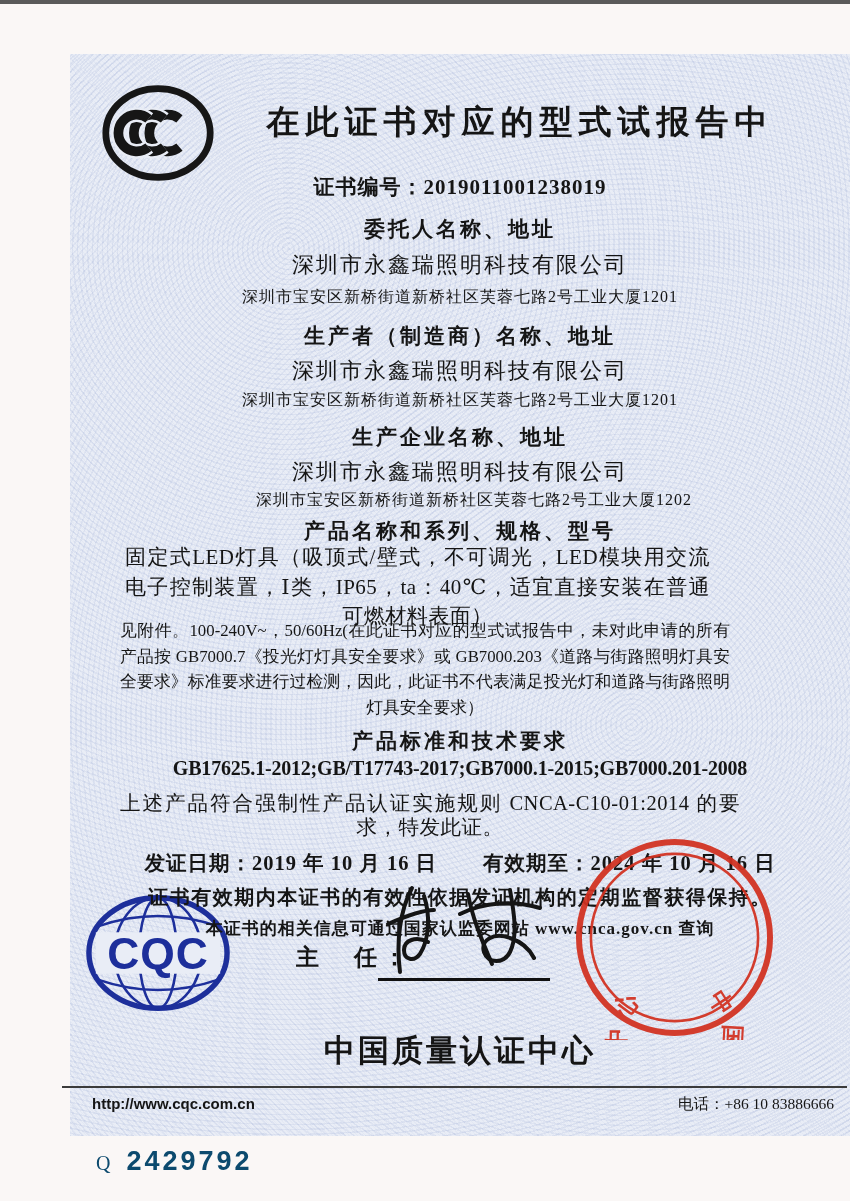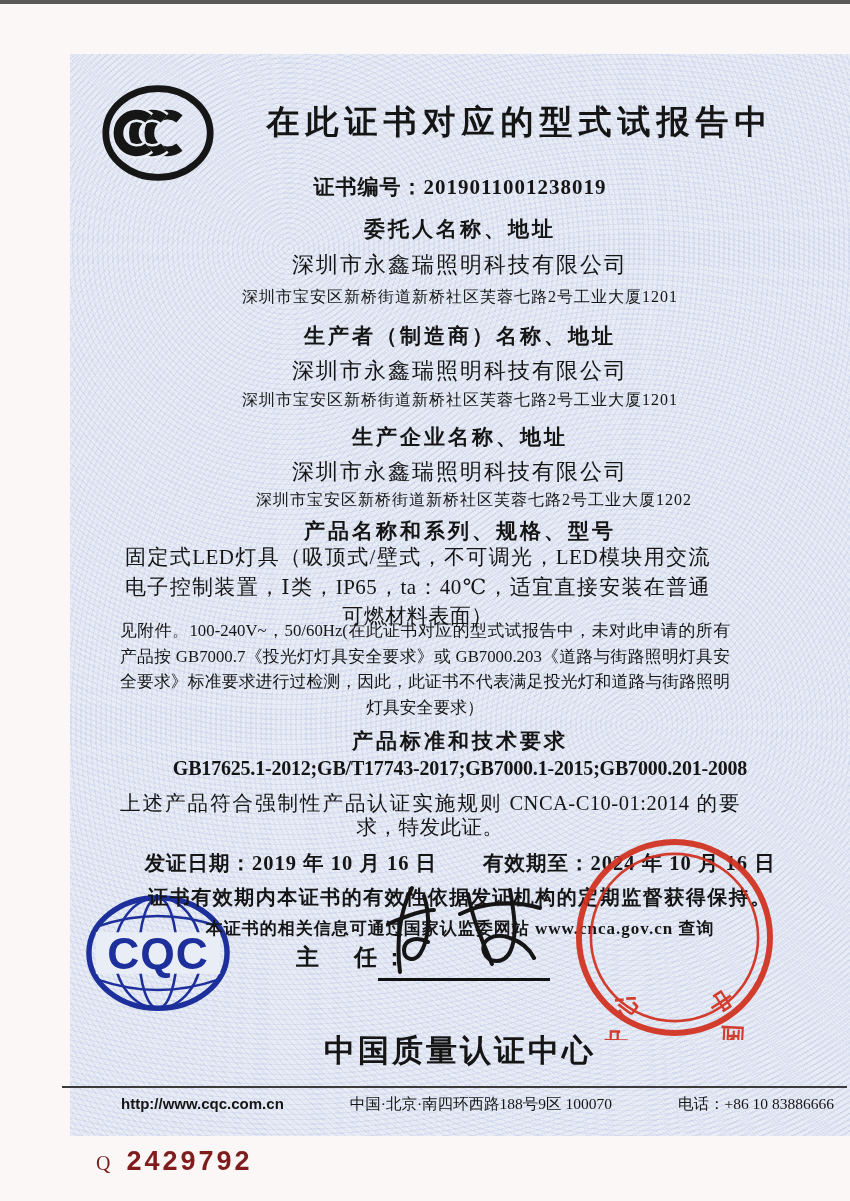--- a/index.html
+++ b/index.html
@@ -45,25 +45,25 @@
         letter-spacing:6px;z-index:2;}
   .sig-underline{position:absolute;left:378px;top:948px;width:172px;height:30px;
         border-bottom:3px solid #111;z-index:2;}
   .sig-svg{position:absolute;left:372px;top:880px;z-index:3;}
   .cqc-logo{position:absolute;left:84px;top:892px;z-index:1;}
   .ccc-logo{position:absolute;left:100px;top:82px;z-index:2;}
   .seal{position:absolute;left:572px;top:835px;z-index:4;opacity:.93;}
   .issuer-name{top:1030px;font-size:31px;font-weight:700;letter-spacing:3px;}
   .rule{position:absolute;left:62px;right:3px;top:1086px;height:2px;background:#3b3b3b;z-index:2;}
   .footer{position:absolute;left:70px;right:0;top:1094px;display:flex;
-        justify-content:space-between;align-items:baseline;padding:0 16px 0 22px;z-index:2;margin-left:29px;}
+        justify-content:space-between;align-items:baseline;padding:0 16px 0 22px;z-index:2;}
   .footer .site{font-family:"Liberation Sans","DejaVu Sans",sans-serif;font-size:15px;font-weight:700;}
   .footer .addr{font-size:15.5px;}
   .footer .phone{font-size:15.5px;}
-  .serial{position:absolute;left:96px;top:1146px;color:#7f1d1d;z-index:2;}
+  .serial{position:absolute;left:96px;top:1146px;color:#0c4a6e;z-index:2;}
   .serial .q{font-size:20px;font-family:"Liberation Serif",serif;margin-right:16px;}
   .serial .num{font-size:27px;font-weight:600;letter-spacing:3px;
         font-family:"Liberation Sans","DejaVu Sans",sans-serif;}
 </style>
 </head>
 <body>
 
 <div class="top-edge"></div>
 <div class="cert-bg"></div>
 
@@ -143,19 +143,18 @@
   </text>
   <text font-size="24" font-weight="bold" fill="#d2301f" letter-spacing="7" font-family="&quot;Liberation Serif&quot;,&quot;DejaVu Serif&quot;,serif">
     <textPath href="#sealInner" startOffset="11%">中国质量认证中心</textPath>
   </text>
 </svg>
 
 <div class="abs issuer-name">中国质量认证中心</div>
 <div class="rule"></div>
 <div class="footer">
   <span class="site">http://www.cqc.com.cn</span>
-  <span class="addr">中国·北京·南四环西路188号9区  100070</span>
   <span class="phone">电话：+86 10 83886666</span>
 </div>
 
 <div class="serial">
   <span class="q">Q</span><span class="num">2429792</span>
 </div>
 
 </body></html>

